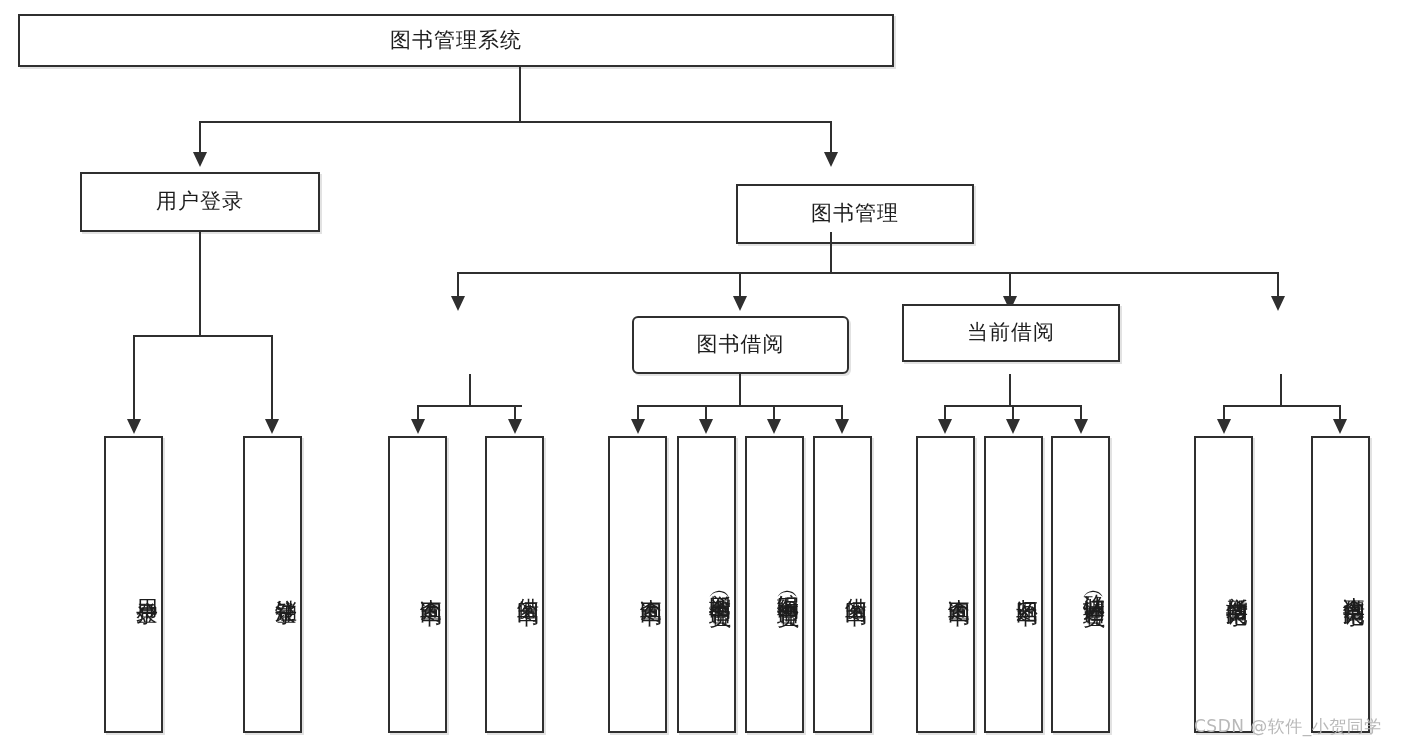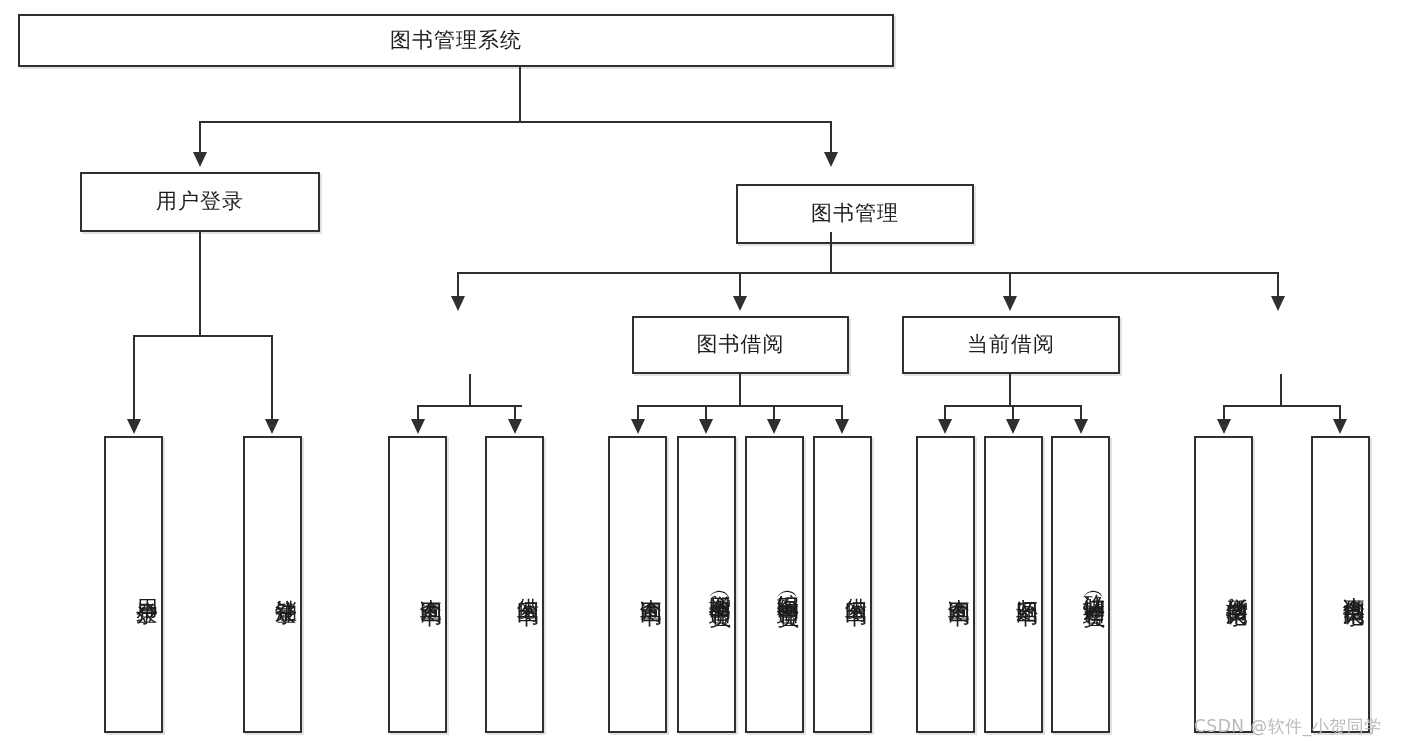--- a/index.html
+++ b/index.html
@@ -120,24 +120,24 @@
 
   <div class="conn-v" style="left:739px; top:272px; height:26px;"></div>
   <div class="arrow" style="left:733px; top:296px;"></div>
 
   <div class="conn-v" style="left:1009px; top:272px; height:26px;"></div>
   <div class="arrow" style="left:1003px; top:296px;"></div>
 
   <div class="conn-v" style="left:1277px; top:272px; height:26px;"></div>
   <div class="arrow" style="left:1271px; top:296px;"></div>
 
-  <div class="node horizontal" style="left:632px; top:316px; width:217px; height:58px;">
+  <div class="node horizontal" style="left:632px; top:316px; width:217px; height:58px;border-radius:6px;">
     <span>图书借阅</span>
   </div>
-  <div class="node horizontal" style="left:902px; top:316px; width:218px; height:58px;">
+  <div class="node horizontal" style="left:902px; top:304px; width:218px; height:58px;">
     <span>当前借阅</span>
   </div>
 
   <div class="conn-v" style="left:469px; top:374px; height:32px;"></div>
   <div class="conn-h" style="left:417px; top:405px; width:105px;"></div>
   <div class="conn-v" style="left:417px; top:405px; height:16px;"></div>
   <div class="arrow" style="left:411px; top:419px;"></div>
   <div class="conn-v" style="left:514px; top:405px; height:16px;"></div>
   <div class="arrow" style="left:508px; top:419px;"></div>
 

